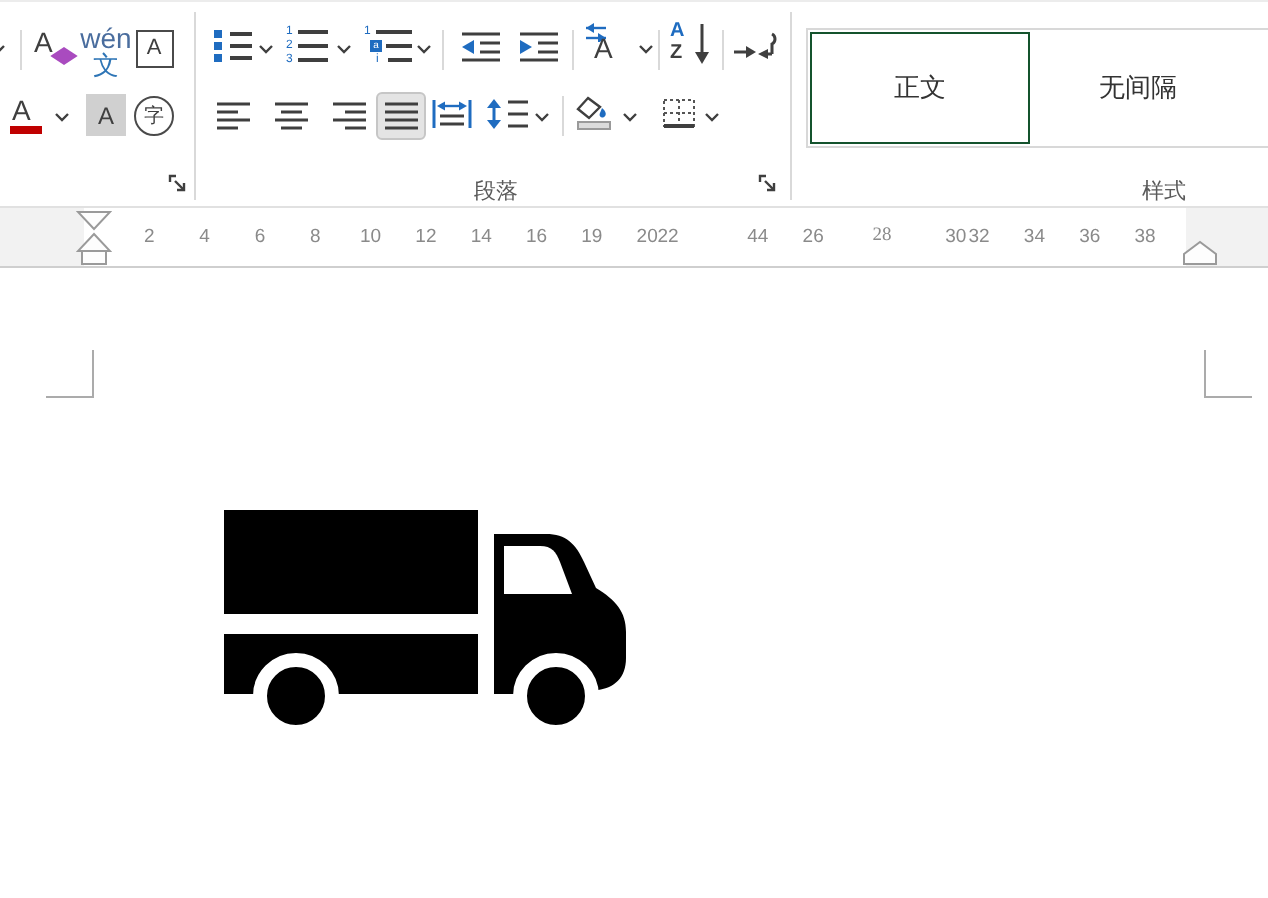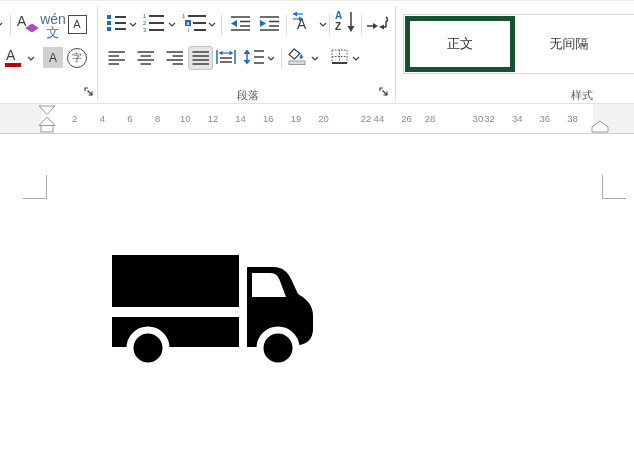--- a/index.html
+++ b/index.html
@@ -39,21 +39,21 @@
   .bullet-sq{width:4px;height:4px;background:var(--accent);margin-right:4px}
   .num-d{width:6px;font-size:6px;color:var(--accent);line-height:6px;text-align:left}
   .ml-a{display:inline-flex;width:6px;height:6px;background:var(--accent);color:#fff;font-size:5px;align-items:center;justify-content:center;margin-right:2px}
   .iline{height:2px;background:var(--icon);flex:1}
 
   .justify-active{background:#e4e4e4;border:1px solid #c6c6c6;border-radius:3px}
 
   
   #style-gallery{position:absolute;left:403px;top:13px;width:235px;height:60px;background:#fff;border:1px solid #d8d8d8}
   .style-cell{position:absolute;display:flex;align-items:center;justify-content:center;font-size:13px;color:#333;background:#fff}
-  .style-selected{border:5px solid #14532d;box-shadow:inset 0 0 0 3px #fff}
+  .style-selected{border:1px solid #14532d;box-shadow:inset 0 0 0 3px #fff}
 
   
   #ruler{position:absolute;left:0;top:104px;width:634px;height:30px;background:#f2f2f2;border-bottom:1px solid #cfcfcf}
   #ruler-white{position:absolute;left:42px;top:0;width:551px;height:29px;background:#fff}
   .rnum{position:absolute;top:9px;transform:translateX(-50%);font-size:9.5px;color:#8a8a8a}
 
   
   #doc{position:absolute;left:0;top:135px;width:634px;height:314px;background:#fff}
   .crop{position:absolute;background:#ababab}
 
@@ -351,24 +351,24 @@
       <span class="rnum" style="left: 74.66px;">2</span>
       <span class="rnum" style="left: 102.32px;">4</span>
       <span class="rnum" style="left: 129.98px;">6</span>
       <span class="rnum" style="left: 157.64px;">8</span>
       <span class="rnum" style="left: 185.3px;">10</span>
       <span class="rnum" style="left: 212.96px;">12</span>
       <span class="rnum" style="left: 240.62px;">14</span>
       <span class="rnum" style="left: 268.28px;">16</span>
       <span class="rnum" style="left: 295.94px;">19</span>
       <span class="rnum" style="left: 323.6px;">20</span>
-      <span class="rnum" style="left: 366px;">22</span>
+      <span class="rnum" style="left: 334px;">22</span>
       <span class="rnum" style="left: 378.92px;">44</span>
       <span class="rnum" style="left: 406.58px;">26</span>
-      <span class="rnum" style="left: 430px;">28</span>
+      <span class="rnum" style="left: 441px; font-family: Liberation Serif, serif;">28</span>
       <span class="rnum" style="left: 461.9px; margin-left: 16px;">30</span>
       <span class="rnum" style="left: 489.56px;">32</span>
       <span class="rnum" style="left: 517.22px;">34</span>
       <span class="rnum" style="left: 544.88px;">36</span>
       <span class="rnum" style="left: 572.54px;">38</span>
     </div>
   <span class="abs" style="left:38px;top:1px">
     <svg width="18" height="28">
       <polygon points="1,1 17,1 9,9.5" fill="#fdfdfd" stroke="#9a9a9a" stroke-width="1"></polygon>
       <polygon points="9,12 17,20.5 1,20.5" fill="#fdfdfd" stroke="#9a9a9a" stroke-width="1"></polygon>

